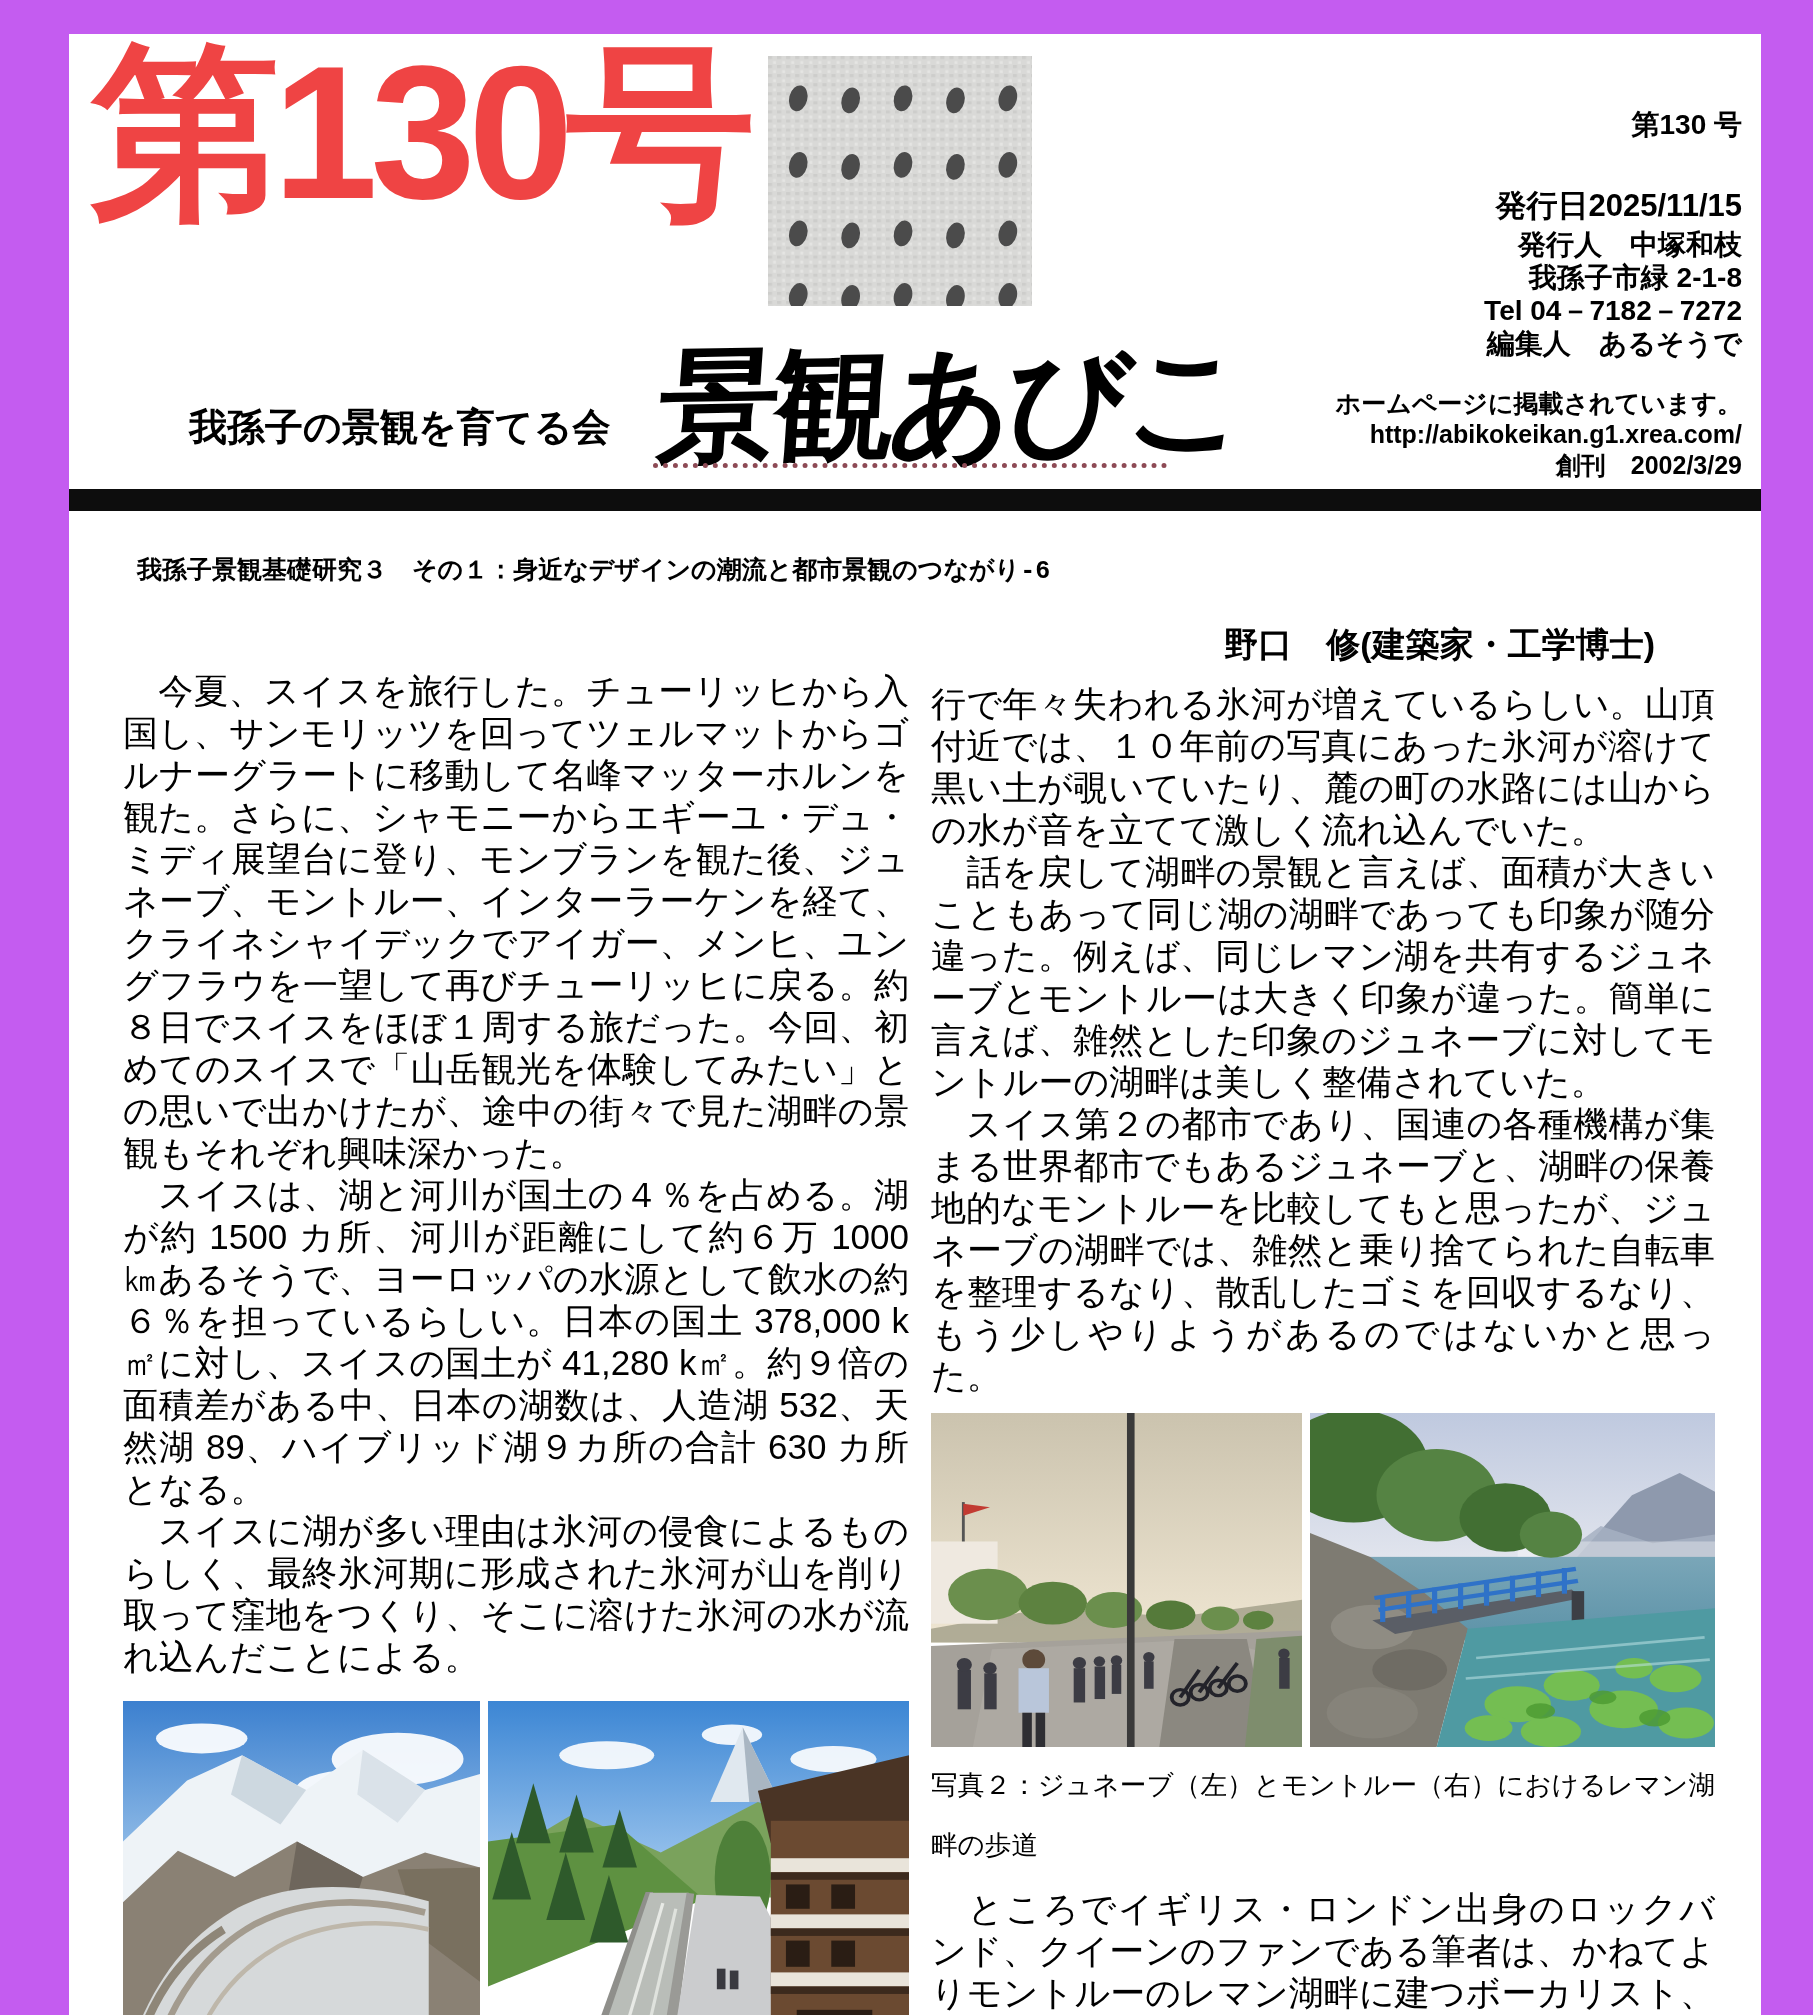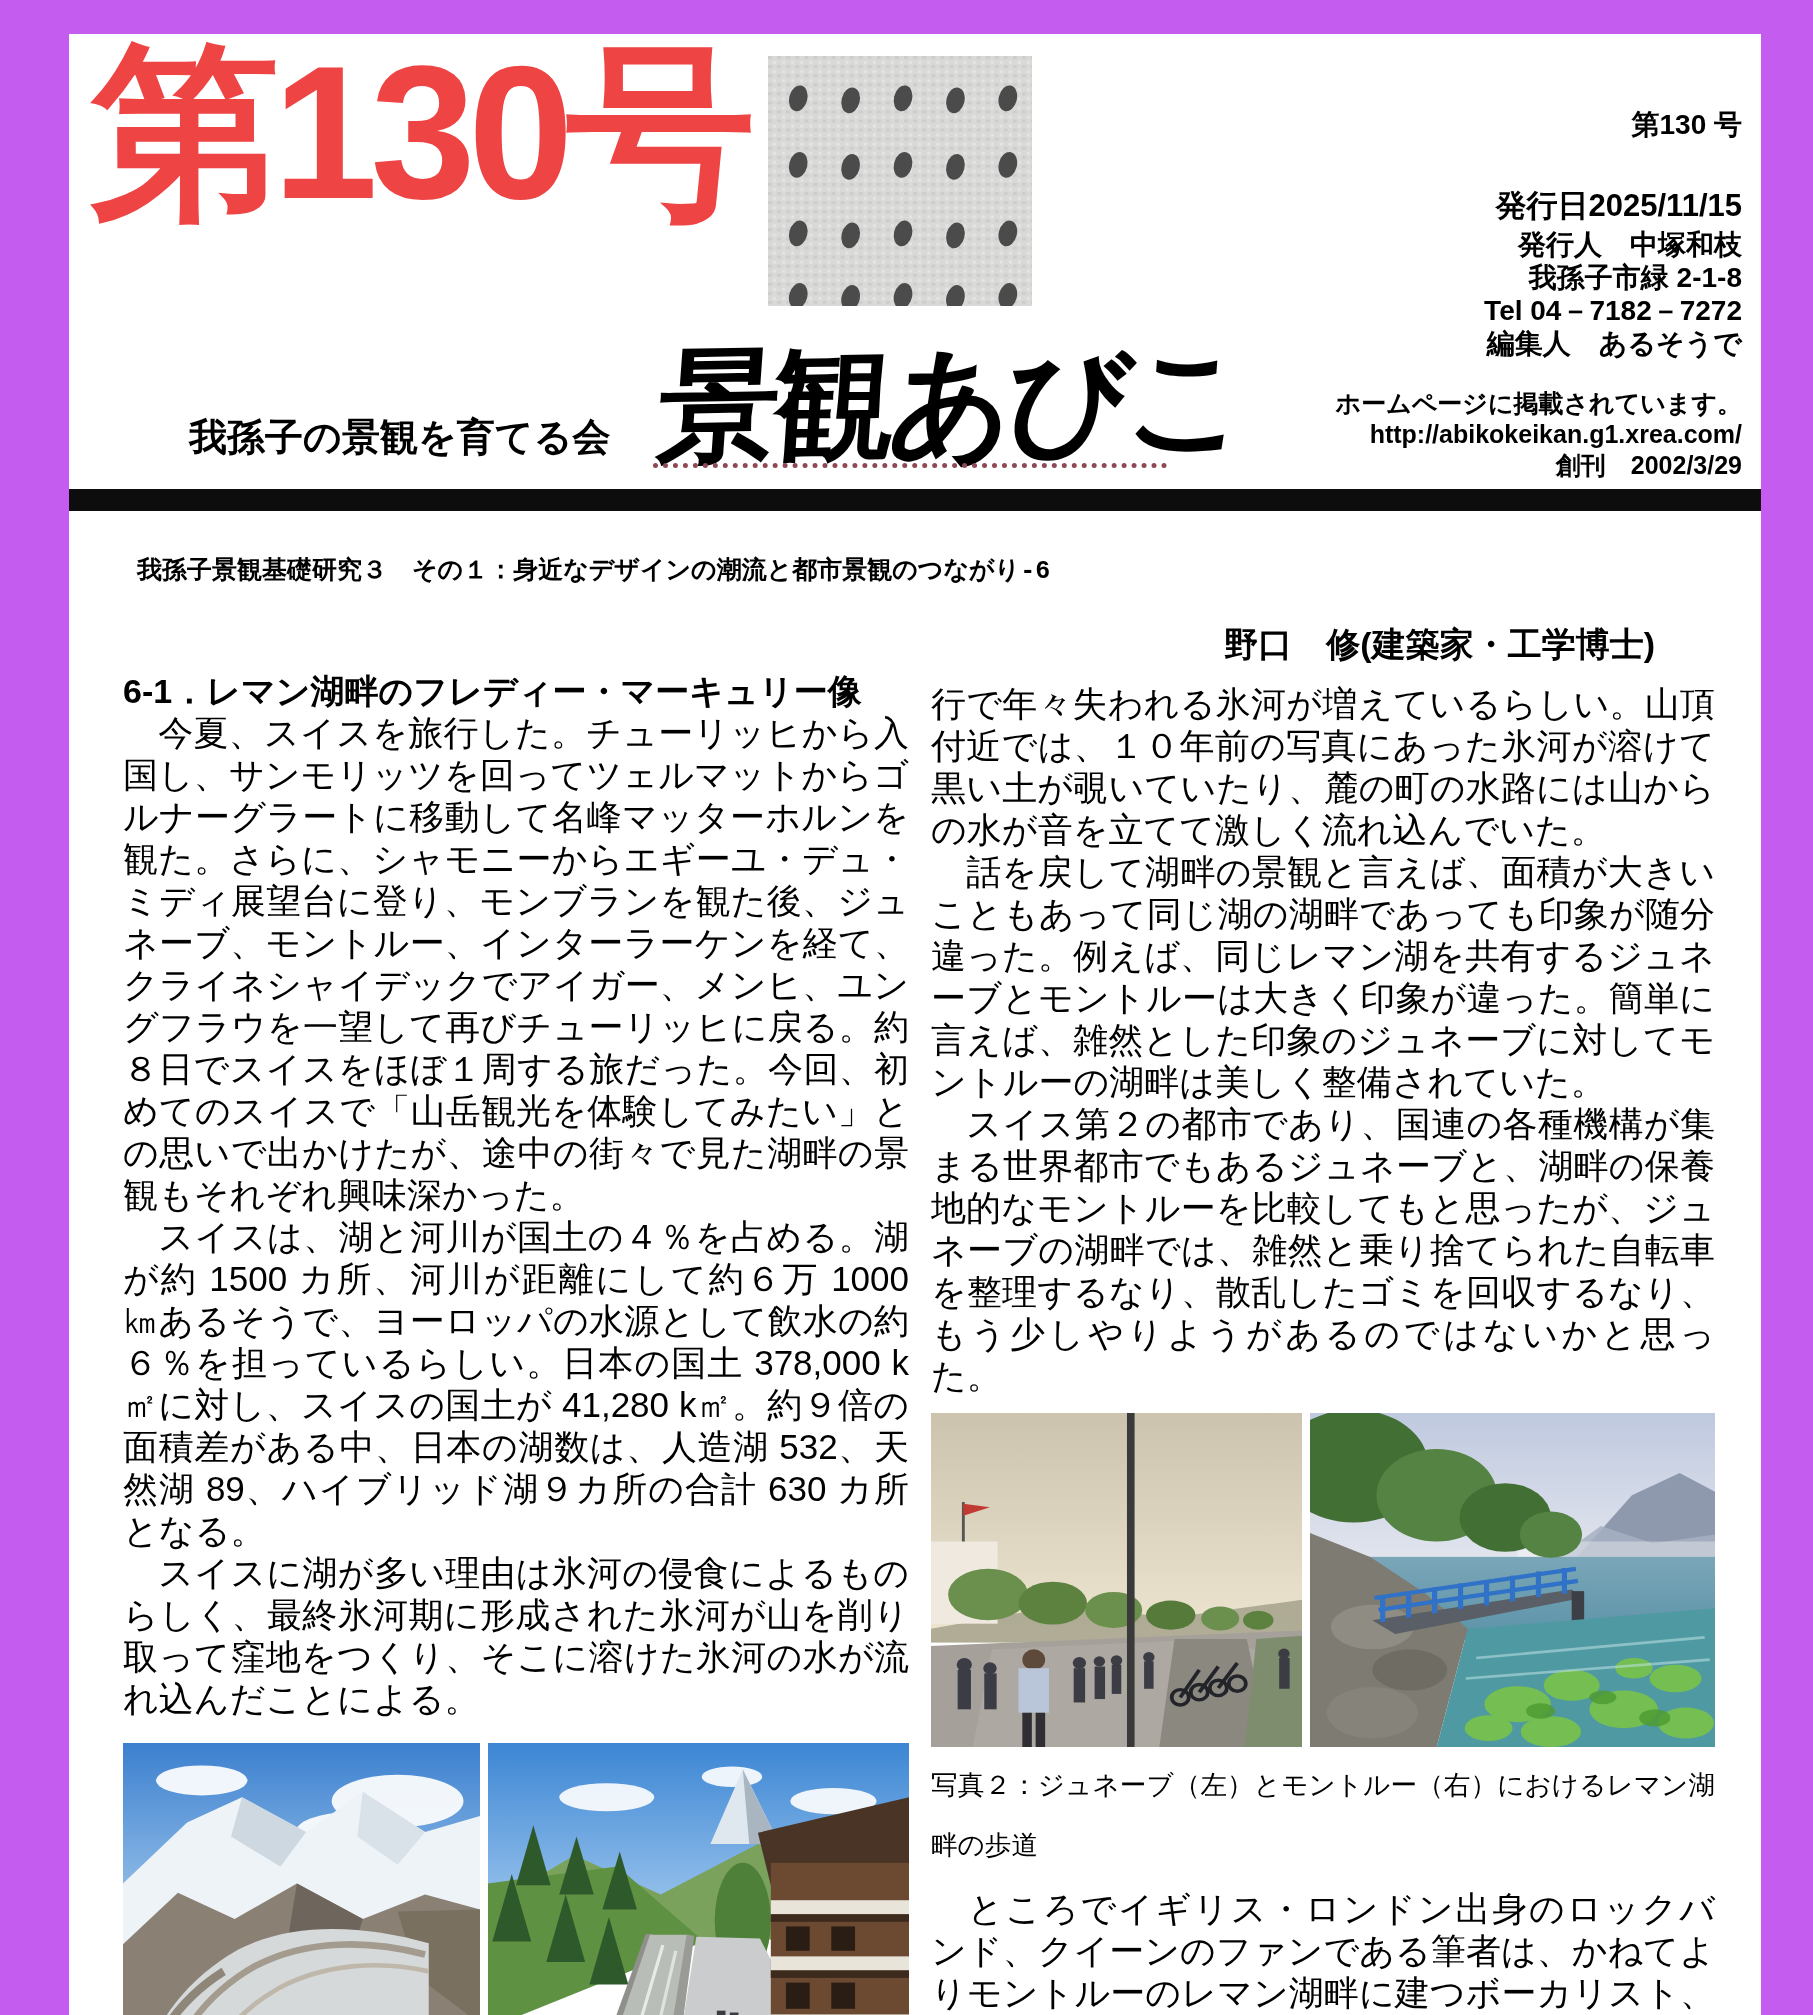--- a/index.html
+++ b/index.html
@@ -13,21 +13,21 @@
   
   #issue-large{position:absolute;left:91px;top:38px;font-size:189px;font-weight:bold;
      color:#ef4444;letter-spacing:-7.3px;line-height:1;white-space:nowrap;}
   #dots-art{position:absolute;left:768px;top:56px;width:264px;height:250px;}
   #pubinfo{position:absolute;right:72px;top:108px;text-align:right;font-weight:bold;line-height:1.2;}
   #pubinfo .pi-issue{font-size:28px;margin-bottom:45px;}
   #pubinfo .pi-date{font-size:31px;margin-bottom:5.6px;}
   #pubinfo .pi-line{font-size:28px;line-height:1.17;}
   #pubinfo .pi-gap{margin-top:28px;}
   #pubinfo .pi-small{font-size:25px;line-height:1.23;}
-  #org-name{position:absolute;left:189px;top:412px;font-size:38px;font-weight:bold;white-space:nowrap;}
+  #org-name{position:absolute;left:189px;top:402px;font-size:38px;font-weight:bold;white-space:nowrap;}
   #logo-text{position:absolute;left:659px;top:322px;font-size:121px;font-weight:bold;
      font-family:"DejaVu Serif",serif;letter-spacing:-5.6px;white-space:nowrap;
      transform:skewX(-5deg) rotate(-1deg);}
   #logo-underline{position:absolute;left:653px;top:463px;width:514px;height:0;
      border-bottom:5.2px dotted #8d4a55;}
   #black-rule{position:absolute;left:69px;top:489px;width:1693px;height:22px;background:#0d0d0d;}
   
   #article-title{position:absolute;left:137px;top:553px;font-size:25px;font-weight:bold;
      margin:0;white-space:nowrap;font-family:Liberation Mono, monospace;}
   .col{position:absolute;font-size:35px;line-height:42px;text-align:justify;}
@@ -106,21 +106,20 @@
 </div>
 
 <div id="org-name">我孫子の景観を育てる会</div>
 <div id="logo-text">景観あびこ</div>
 <div id="logo-underline"></div>
 <div id="black-rule"></div>
 
 <h1 id="article-title">我孫子景観基礎研究３　その１：身近なデザインの潮流と都市景観のつながり-6</h1>
 
 <section class="col col-left">
-  <h2>6-1．レマン湖畔のフレディー・マーキュリー像</h2>
   <p>　今夏、スイスを旅行した。チューリッヒから入国し、サンモリッツを回ってツェルマットからゴルナーグラートに移動して名峰マッターホルンを観た。さらに、シャモニーからエギーユ・デュ・ミディ展望台に登り、モンブランを観た後、ジュネーブ、モントルー、インターラーケンを経て、クライネシャイデックでアイガー、メンヒ、ユングフラウを一望して再びチューリッヒに戻る。約８日でスイスをほぼ１周する旅だった。今回、初めてのスイスで「山岳観光を体験してみたい」との思いで出かけたが、途中の街々で見た湖畔の景観もそれぞれ興味深かった。</p>
   <p>　スイスは、湖と河川が国土の４％を占める。湖が約 1500 カ所、河川が距離にして約６万 1000 ㎞あるそうで、ヨーロッパの水源として飲水の約６％を担っているらしい。日本の国土 378,000 k㎡に対し、スイスの国土が 41,280 k㎡。約９倍の面積差がある中、日本の湖数は、人造湖 532、天然湖 89、ハイブリッド湖９カ所の合計 630 カ所となる。</p>
   <p>　スイスに湖が多い理由は氷河の侵食によるものらしく、最終氷河期に形成された氷河が山を削り取って窪地をつくり、そこに溶けた氷河の水が流れ込んだことによる。</p>
 
   <figure id="photo1">
     <div class="photo-row">
       <div class="ph a">
         <svg viewBox="0 0 390 390" preserveAspectRatio="none">
           <defs>
             <linearGradient id="g1s" x1="0" y1="0" x2="0" y2="1">

